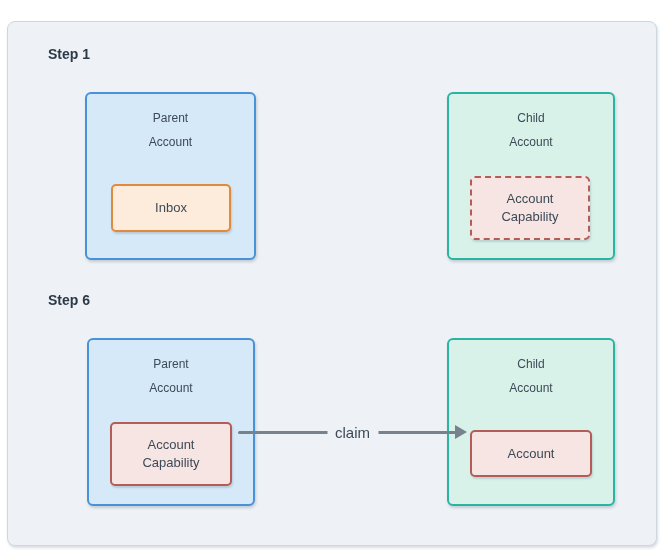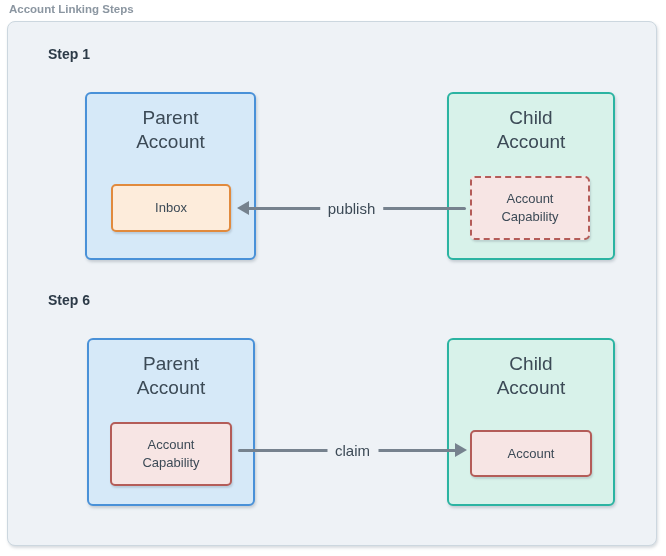--- a/index.html
+++ b/index.html
@@ -25,21 +25,21 @@
   #step2-heading { left:48px; top:292px; }
 
   .outer-box {
     position:absolute; box-sizing:border-box;
     border:2px solid; border-radius:6px;
     box-shadow:1px 2px 3px rgba(90,105,120,0.28);
   }
   .outer-box.parent { background:var(--parent_fill,#d6e9f8); border-color:var(--parent_border,#4991d8); }
   .outer-box.child  { background:var(--child_fill,#d8f2ea);  border-color:var(--child_border,#2bb4a2); }
   .outer-box .title {
-    margin-top:12px; text-align:center; font-size:19px; line-height:24px;
+    margin-top:12px; text-align:center; font-size:12px; line-height:24px;
     color:var(--body_text,#3c4a56); white-space:pre-line;
   }
   .inner-box {
     position:absolute; box-sizing:border-box; border:2px solid; border-radius:5px;
     display:flex; align-items:center; justify-content:center; text-align:center;
     font-size:13px; line-height:18px; color:var(--body_text,#3c4a56);
     white-space:pre-line; box-shadow:1px 2px 2px rgba(90,105,120,0.22);
   }
   .inner-box.orange { background:var(--inbox_fill,#fdecdb); border-color:var(--inbox_border,#e18a3d);text-align:center; }
   .inner-box.pink   { background:var(--cap_fill,#f7e5e4);   border-color:var(--cap_border,#b45c58); }
@@ -50,21 +50,21 @@
   #s1-child  { left:447px; top:92px;  width:168px; height:168px; }
   #s1-cap    { left:21px;  top:82px;  width:120px; height:64px; }
 
   #s2-parent { left:87px;  top:338px; width:168px; height:168px; }
   #s2-cap    { left:21px;  top:82px;  width:122px; height:64px; }
   #s2-child  { left:447px; top:338px; width:168px; height:168px; }
   #s2-acct   { left:21px;  top:90px;  width:122px; height:47px; }
 
   .arrow { position:absolute; height:24px; }
   #arrow-publish { left:237px; top:196px; width:229px; }
-  #arrow-claim   { left:238px; top:438px; width:229px; }
+  #arrow-claim   { left:238px; top:420px; width:229px; }
   .shaft {
     position:absolute; top:10.5px; height:3px;
     background:var(--arrow,#76828e); border-radius:2px;
   }
   #arrow-publish .shaft { left:11px; right:0; }
   #arrow-claim .shaft   { left:0; right:11px; }
   .head {
     position:absolute; top:5px; width:0; height:0;
     border-top:7px solid transparent; border-bottom:7px solid transparent;
   }
@@ -75,44 +75,38 @@
     background:var(--panel_bg,#eef2f6); padding:0 8px;
     font-size:15px; font-weight:500; color:var(--body_text,#3c4a56);
     white-space:nowrap;
   }
 </style>
 </head>
 <body>
 
 <div class="screen">
 
-  <div class="fig-label">Account Linking Steps</div>
 
   <div class="panel"></div>
 
   <div class="step-heading" id="step1-heading">Step 1</div>
 
   <div class="outer-box parent" id="s1-parent">
     <div class="title">Parent
 Account</div>
     <div class="inner-box orange" id="s1-inbox">Inbox</div>
   </div>
 
   <div class="outer-box child" id="s1-child">
     <div class="title">Child
 Account</div>
     <div class="inner-box pink dashed" id="s1-cap">Account
 Capability</div>
   </div>
 
-  <div class="arrow" id="arrow-publish">
-    <div class="shaft"></div>
-    <div class="head head-left"></div>
-    <div class="arrow-label">publish</div>
-  </div>
 
   <div class="step-heading" id="step2-heading">Step 6</div>
 
   <div class="outer-box parent" id="s2-parent">
     <div class="title">Parent
 Account</div>
     <div class="inner-box pink" id="s2-cap">Account
 Capability</div>
   </div>
 

